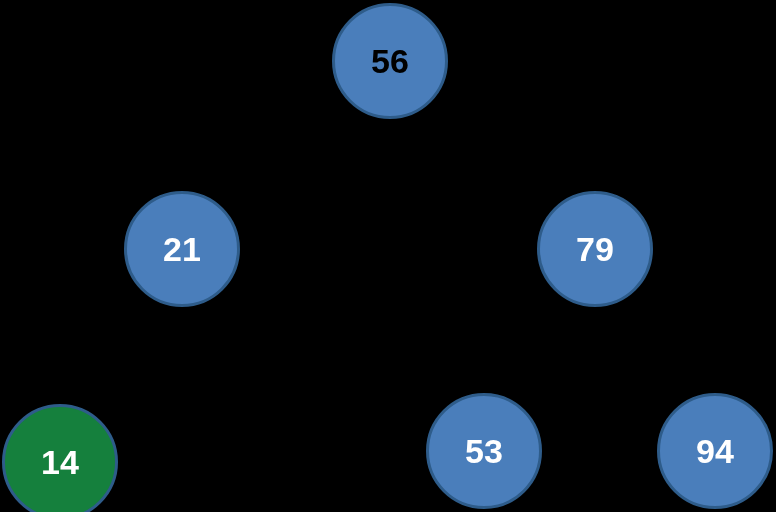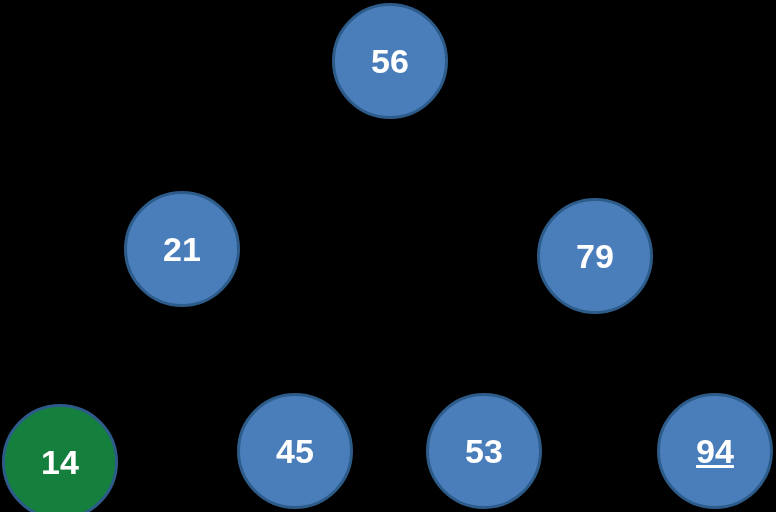--- a/index.html
+++ b/index.html
@@ -47,33 +47,30 @@
 <body>
 
 <div id="canvas" style="background: rgb(0, 0, 0);">
     <div class="edge" style="left: 390px; top: 61px; width: 280.371px; height: 2px; margin-top: -1px; transform: rotate(137.891deg); background: rgb(0, 0, 0);"></div>
     <div class="edge" style="left: 390px; top: 61px; width: 278.153px; height: 2px; margin-top: -1px; transform: rotate(42.5231deg); background: rgb(0, 0, 0);"></div>
     <div class="edge" style="left: 182px; top: 249px; width: 235.983px; height: 2px; margin-top: -1px; transform: rotate(121.13deg); background: rgb(0, 0, 0);"></div>
     <div class="edge" style="left: 182px; top: 249px; width: 231.458px; height: 2px; margin-top: -1px; transform: rotate(60.7771deg); background: rgb(0, 0, 0);"></div>
     <div class="edge" style="left: 595px; top: 249px; width: 230.489px; height: 2px; margin-top: -1px; transform: rotate(118.789deg); background: rgb(0, 0, 0);"></div>
     <div class="edge" style="left: 595px; top: 249px; width: 234.955px; height: 2px; margin-top: -1px; transform: rotate(59.2872deg); background: rgb(0, 0, 0);"></div>
     <div class="node" style="left: 332px; top: 3px; width: 116px; height: 116px; background: rgb(74, 126, 187); border-color: rgb(46, 92, 138);">
-      <span class="node-label" style="color: #ffffff;">56</span>
+      <span class="node-label" style="color: #000000;">56</span>
     </div>
     <div class="node" style="left: 124px; top: 191px; width: 116px; height: 116px; background: rgb(74, 126, 187); border-color: rgb(46, 92, 138);">
       <span class="node-label" style="color: rgb(255, 255, 255);">21</span>
     </div>
-    <div class="node" style="left: 537px; top: 198px; width: 116px; height: 116px; background: rgb(74, 126, 187); border-color: rgb(46, 92, 138);">
+    <div class="node" style="left: 537px; top: 191px; width: 116px; height: 116px; background: rgb(74, 126, 187); border-color: rgb(46, 92, 138);">
       <span class="node-label" style="color: rgb(255, 255, 255);">79</span>
     </div>
     <div class="node" style="left: 2px; top: 404px; width: 116px; height: 116px; background: #15803d; border-color: rgb(46, 92, 138);">
       <span class="node-label" style="color: rgb(255, 255, 255);">14</span>
     </div>
-    <div class="node" style="left: 237px; top: 393px; width: 116px; height: 116px; background: rgb(74, 126, 187); border-color: rgb(46, 92, 138);">
-      <span class="node-label" style="color: rgb(255, 255, 255);">45</span>
-    </div>
     <div class="node" style="left: 426px; top: 393px; width: 116px; height: 116px; background: rgb(74, 126, 187); border-color: rgb(46, 92, 138);">
       <span class="node-label" style="color: rgb(255, 255, 255);">53</span>
     </div>
     <div class="node" style="left: 657px; top: 393px; width: 116px; height: 116px; background: rgb(74, 126, 187); border-color: rgb(46, 92, 138);">
-      <span class="node-label" style="color: rgb(255, 255, 255); text-decoration: underline;">94</span>
+      <span class="node-label" style="color: rgb(255, 255, 255);">94</span>
     </div>
   </div>
 
 </body></html>

